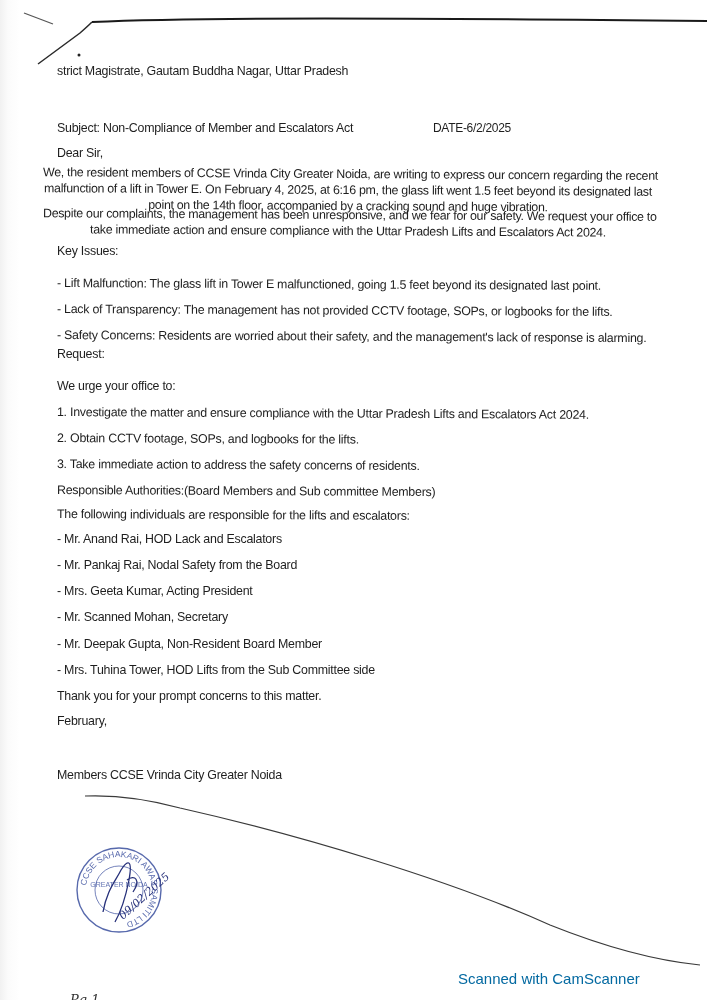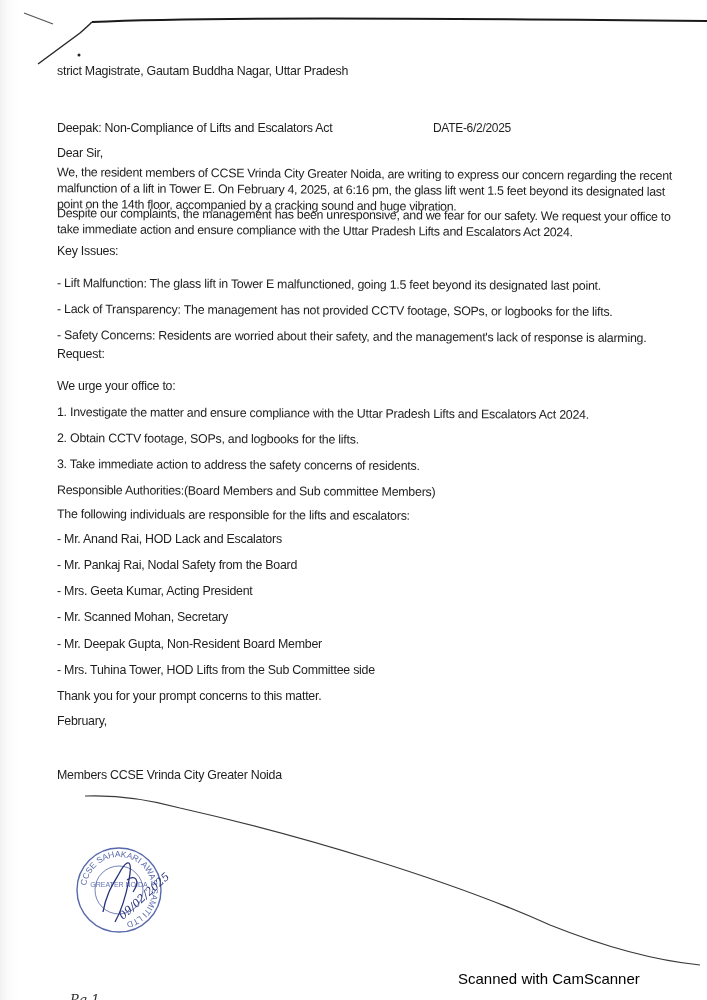--- a/index.html
+++ b/index.html
@@ -7,43 +7,43 @@
     width: 707px; height: 1000px; position: relative; overflow: hidden;
     background: #fdfdfd;
     font-family: "Liberation Sans", sans-serif;
     color: #1e1e1e;
   }
   .page { position: absolute; inset: 0; background: linear-gradient(90deg, #f1f1f1 0px, #fbfbfb 8px, #ffffff 20px, #ffffff 100%); }
   .line {
     position: absolute; left: 57px; font-size: 12.4px; white-space: nowrap;
     letter-spacing: -0.25px; transform-origin: left center;
   }
-  .para { position: absolute; left: 57px; width: 610px; font-size: 12.4px; line-height: 16px; letter-spacing: -0.3px; }
+  .para { position: absolute; left: 43px; width: 610px; font-size: 12.4px; line-height: 16px; letter-spacing: -0.3px; text-align: center; }
   .para span { display: block; white-space: nowrap; }
   .date { position: absolute; left: 433px; top: 121px; font-size: 12px; letter-spacing: -0.3px; }
   svg.overlay { position: absolute; left: 0; top: 0; }
-  .footer { position: absolute; left: 458px; top: 970px; font-size: 15px; color: #000000; letter-spacing: 0px; }
+  .footer { position: absolute; left: 458px; top: 970px; font-size: 15px; color: #0369a1; letter-spacing: 0px; }
   .pagemark { position: absolute; left: 70px; top: 956px; font-family: "DejaVu Serif", serif; font-size: 13px; color: #333; font-style: italic; margin-top: 36px; }
   .stamp { position: absolute; left: 75px; top: 830px; }
 </style>
 </head>
 <body>
 
 <div class="page"></div>
 
 <svg class="overlay" width="707" height="1000">
   <path d="M92 22 C 200 17, 400 18, 707 21" stroke="#1a1a1a" stroke-width="2" fill="none"></path>
   <path d="M38 64 L 80 33 Q 88 26, 92 22" stroke="#2a2a2a" stroke-width="1.5" fill="none"></path>
   <path d="M24 13 L 53 24" stroke="#555" stroke-width="1.2" fill="none"></path>
   <circle cx="79" cy="55" r="1.5" fill="#222"></circle>
   <path d="M85 796 C 110 795, 140 797, 180 808 C 300 835, 450 880, 550 925 C 600 945, 650 960, 700 965" stroke="#3a3a3a" stroke-width="1.2" fill="none"></path>
 </svg>
 
 <div class="line" style="top:64px">strict Magistrate, Gautam Buddha Nagar, Uttar Pradesh</div>
-<div class="line" style="top:121px">Deepak: Non-Compliance of Lifts and Escalators Act</div>
+<div class="line" style="top:121px">Subject: Non-Compliance of Member and Escalators Act</div>
 <div class="date">DATE-6/2/2025</div>
 <div class="line" style="top:146px">Dear Sir,</div>
 
 <div class="para" style="top:166px">
   <span style="transform:rotate(0.35deg)">We, the resident members of CCSE Vrinda City Greater Noida, are writing to express our concern regarding the recent</span>
   <span style="transform:rotate(0.35deg)">malfunction of a lift in Tower E. On February 4, 2025, at 6:16 pm, the glass lift went 1.5 feet beyond its designated last</span>
   <span style="transform:rotate(0.35deg)">point on the 14th floor, accompanied by a cracking sound and huge vibration.</span>
 </div>
 
 <div class="para" style="top:207px">

